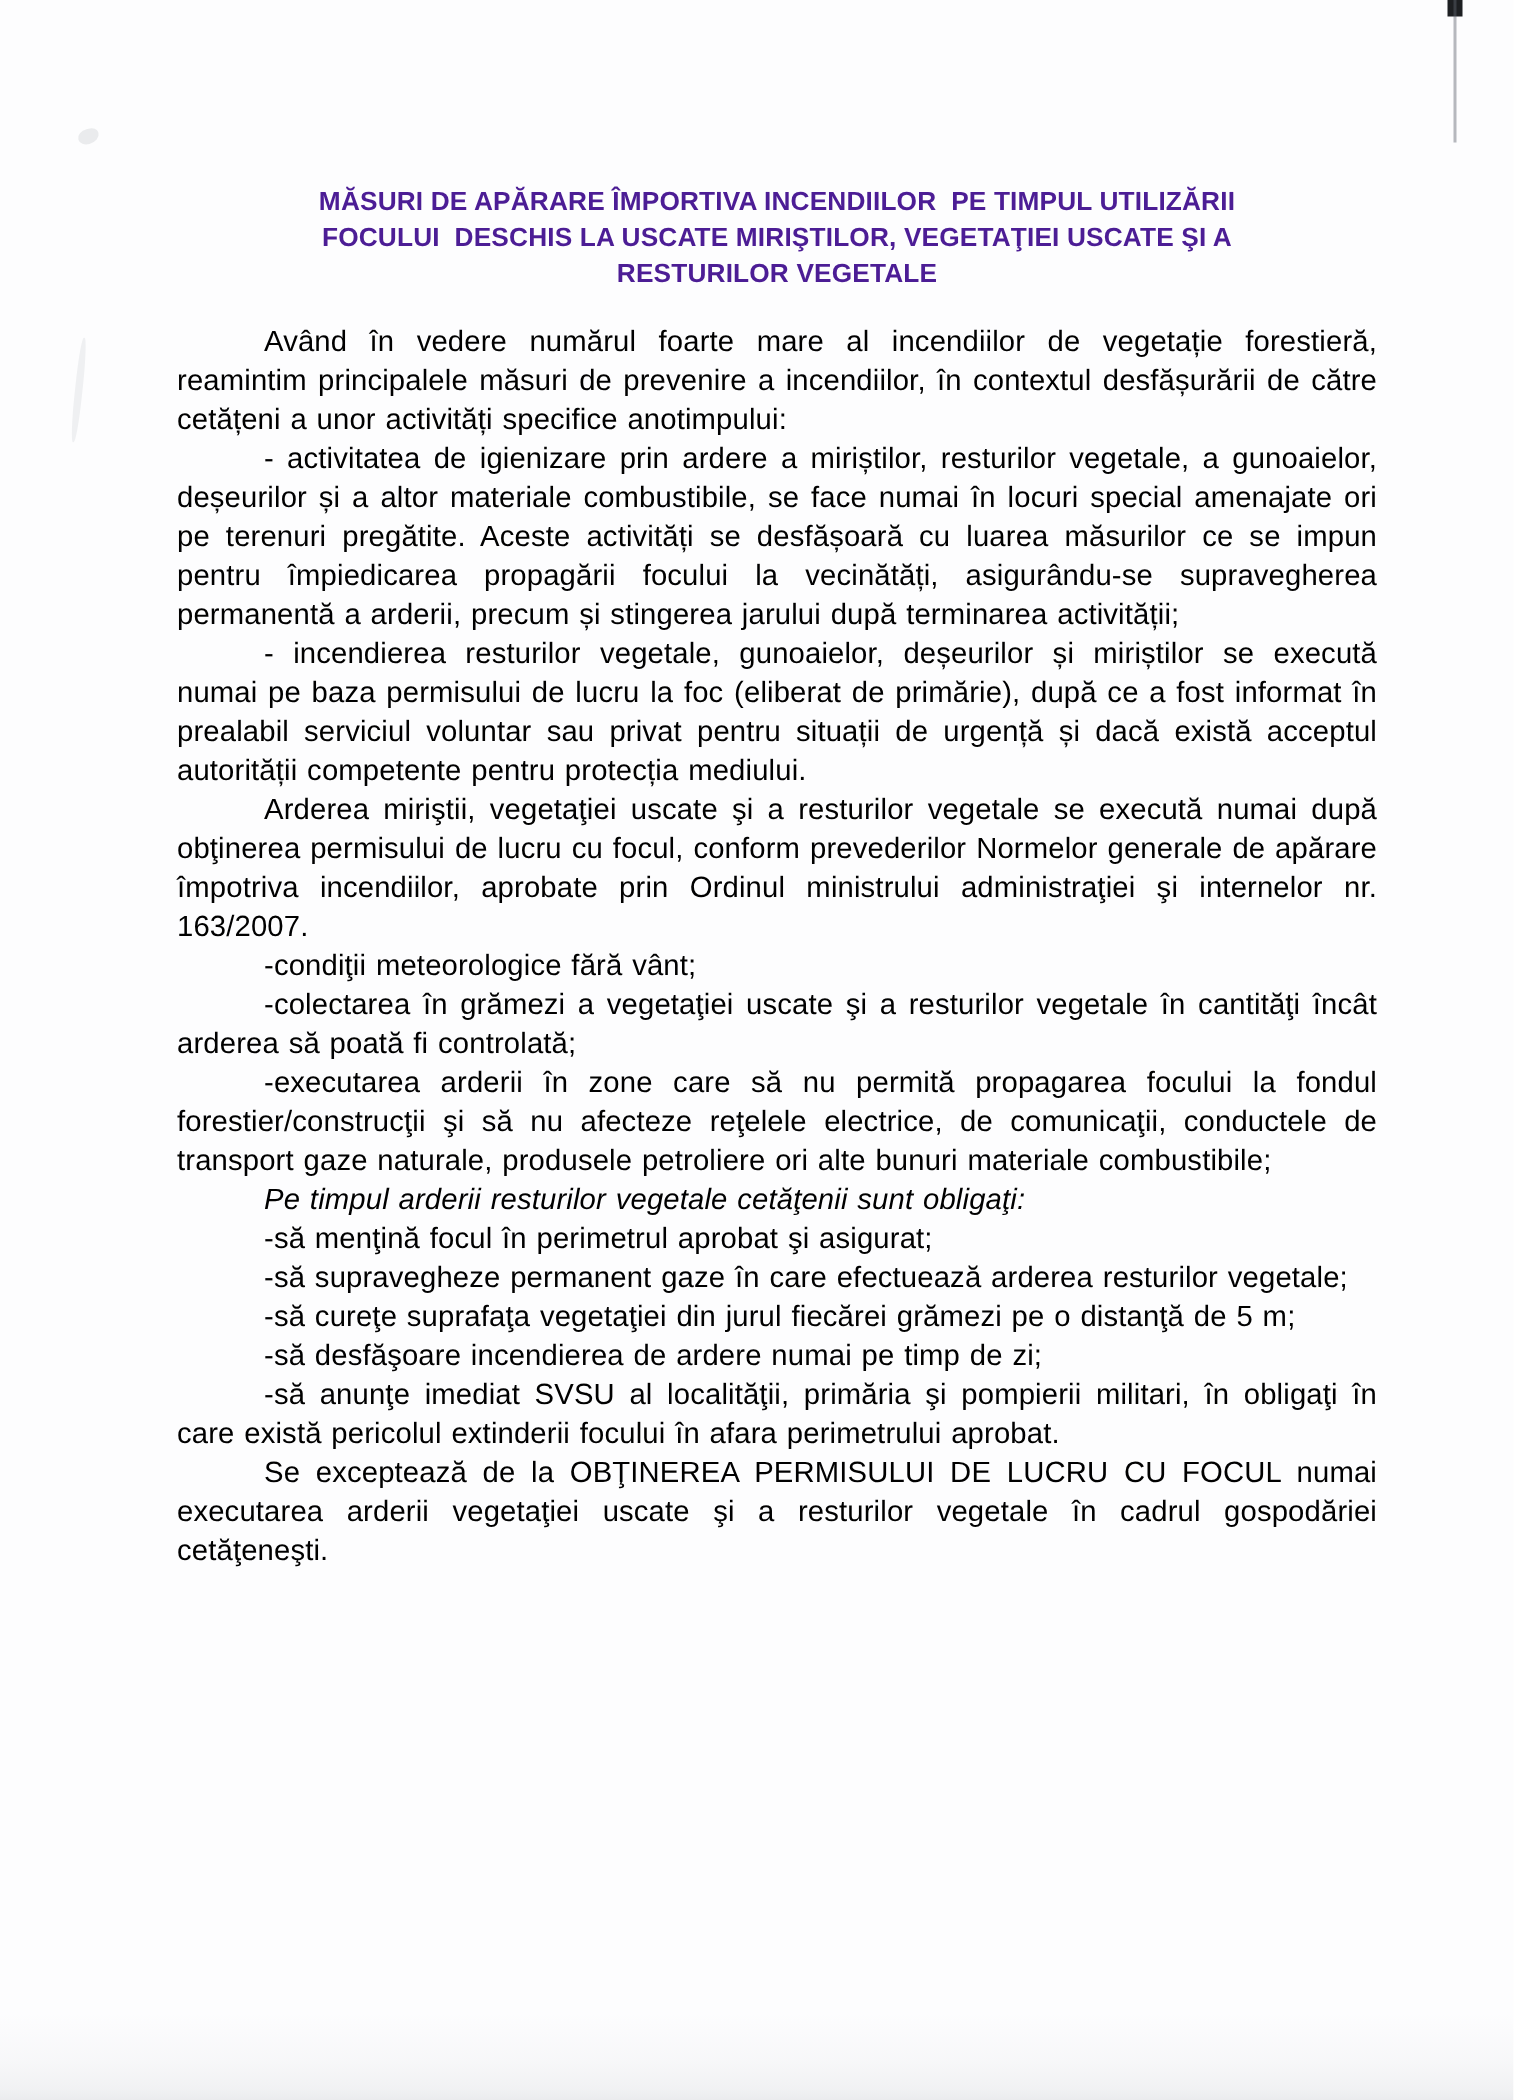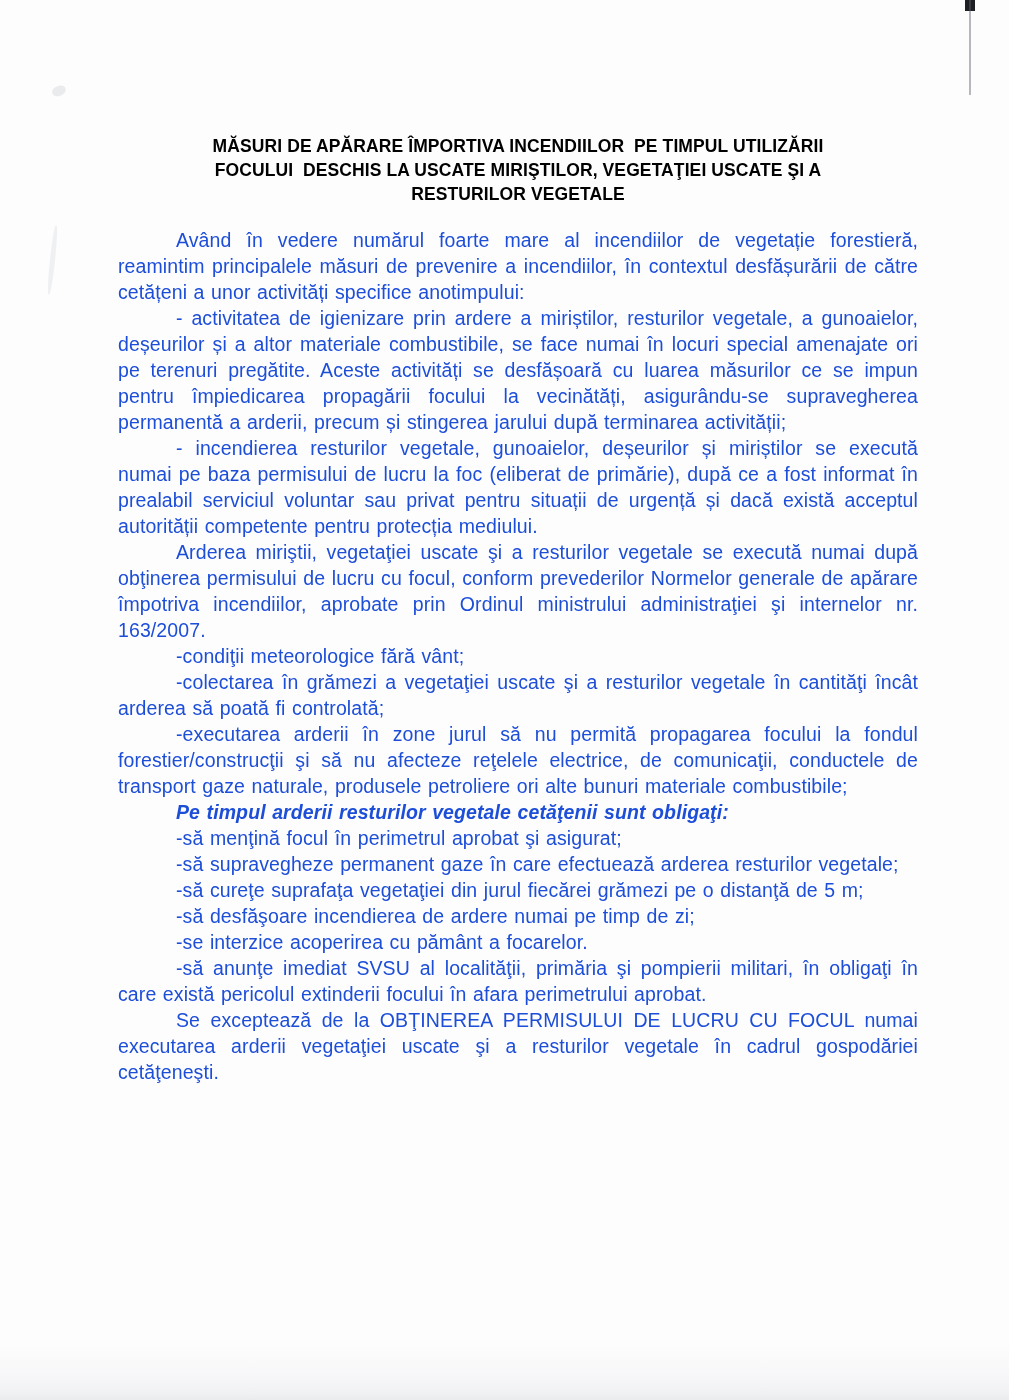--- a/index.html
+++ b/index.html
@@ -58,46 +58,46 @@
   }
 
   
   .content {
     position: absolute;
     left: 118px;
     top: 118px;
     width: 800px;
   }
   .title {
-    margin: 16px 0 21px 0;
+    margin: 4px 0 21px 0;
     font-size: 17.5px;
     font-weight: bold;
     line-height: 24px;
     text-align: center;
-    color: #000000;
+    color: #4c1d95;
     letter-spacing: 0.1px;
   }
   .title .tline {
     display: block;
     white-space: pre-wrap;
   }
   .para {
     margin: 0;
     font-size: 19.5px;
     line-height: 26px;
     text-align: justify;
     text-align-last: left;
     text-indent: 58px;
     letter-spacing: 0.1px;
     word-spacing: 1px;
-    color: #1d4ed8;
+    color: #000000;
     white-space: pre-wrap;
   }
   .para.emphasis {
-    font-weight: bold;
+    font-weight: normal;
     font-style: italic;
   }
 </style>
 </head>
 <body>
 
 <div class="page">
 
   <div class="corner-mark"></div>
   <div class="corner-line"></div>
@@ -112,24 +112,23 @@
       <span class="tline">FOCULUI  DESCHIS LA USCATE MIRIŞTILOR, VEGETAŢIEI USCATE ŞI A</span>
       <span class="tline">RESTURILOR VEGETALE</span>
     </h1>
 
     <p class="para">Având în vedere numărul foarte mare al incendiilor de vegetație forestieră, reamintim principalele măsuri de prevenire a incendiilor, în contextul desfășurării de către cetățeni a unor activități specifice anotimpului:</p>
     <p class="para">- activitatea de igienizare prin ardere a miriștilor, resturilor vegetale, a gunoaielor, deșeurilor și a altor materiale combustibile, se face numai în locuri special amenajate ori pe terenuri pregătite. Aceste activități se desfășoară cu luarea măsurilor ce se impun pentru împiedicarea propagării focului la vecinătăți, asigurându-se supravegherea permanentă a arderii, precum și stingerea jarului după terminarea activității;</p>
     <p class="para">- incendierea resturilor vegetale, gunoaielor, deșeurilor și miriștilor se execută numai pe baza permisului de lucru la foc (eliberat de primărie), după ce a fost informat în prealabil serviciul voluntar sau privat pentru situații de urgență și dacă există acceptul autorității competente pentru protecția mediului.</p>
     <p class="para">Arderea miriştii, vegetaţiei uscate şi a resturilor vegetale se execută numai după obţinerea permisului de lucru cu focul, conform prevederilor Normelor generale de apărare împotriva incendiilor, aprobate prin Ordinul ministrului administraţiei şi internelor nr. 163/2007.</p>
     <p class="para">-condiţii meteorologice fără vânt;</p>
     <p class="para">-colectarea în grămezi a vegetaţiei uscate şi a resturilor vegetale în cantităţi încât arderea să poată fi controlată;</p>
-    <p class="para">-executarea arderii în zone jurul să nu permită propagarea focului la fondul forestier/construcţii şi să nu afecteze reţelele electrice, de comunicaţii, conductele de transport gaze naturale, produsele petroliere ori alte bunuri materiale combustibile;</p>
+    <p class="para">-executarea arderii în zone care să nu permită propagarea focului la fondul forestier/construcţii şi să nu afecteze reţelele electrice, de comunicaţii, conductele de transport gaze naturale, produsele petroliere ori alte bunuri materiale combustibile;</p>
     <p class="para emphasis">Pe timpul arderii resturilor vegetale cetăţenii sunt obligaţi:</p>
     <p class="para">-să menţină focul în perimetrul aprobat şi asigurat;</p>
     <p class="para">-să supravegheze permanent gaze în care efectuează arderea resturilor vegetale;</p>
     <p class="para">-să cureţe suprafaţa vegetaţiei din jurul fiecărei grămezi pe o distanţă de 5 m;</p>
     <p class="para">-să desfăşoare incendierea de ardere numai pe timp de zi;</p>
-    <p class="para">-se interzice acoperirea cu pământ a focarelor.</p>
     <p class="para">-să anunţe imediat SVSU al localităţii, primăria şi pompierii militari, în obligaţi în care există pericolul extinderii focului în afara perimetrului aprobat.</p>
     <p class="para">Se exceptează de la OBŢINEREA PERMISULUI DE LUCRU CU FOCUL numai executarea arderii vegetaţiei uscate şi a resturilor vegetale în cadrul gospodăriei cetăţeneşti.</p>
 
   </div>
 </div>
 
 </body></html>

